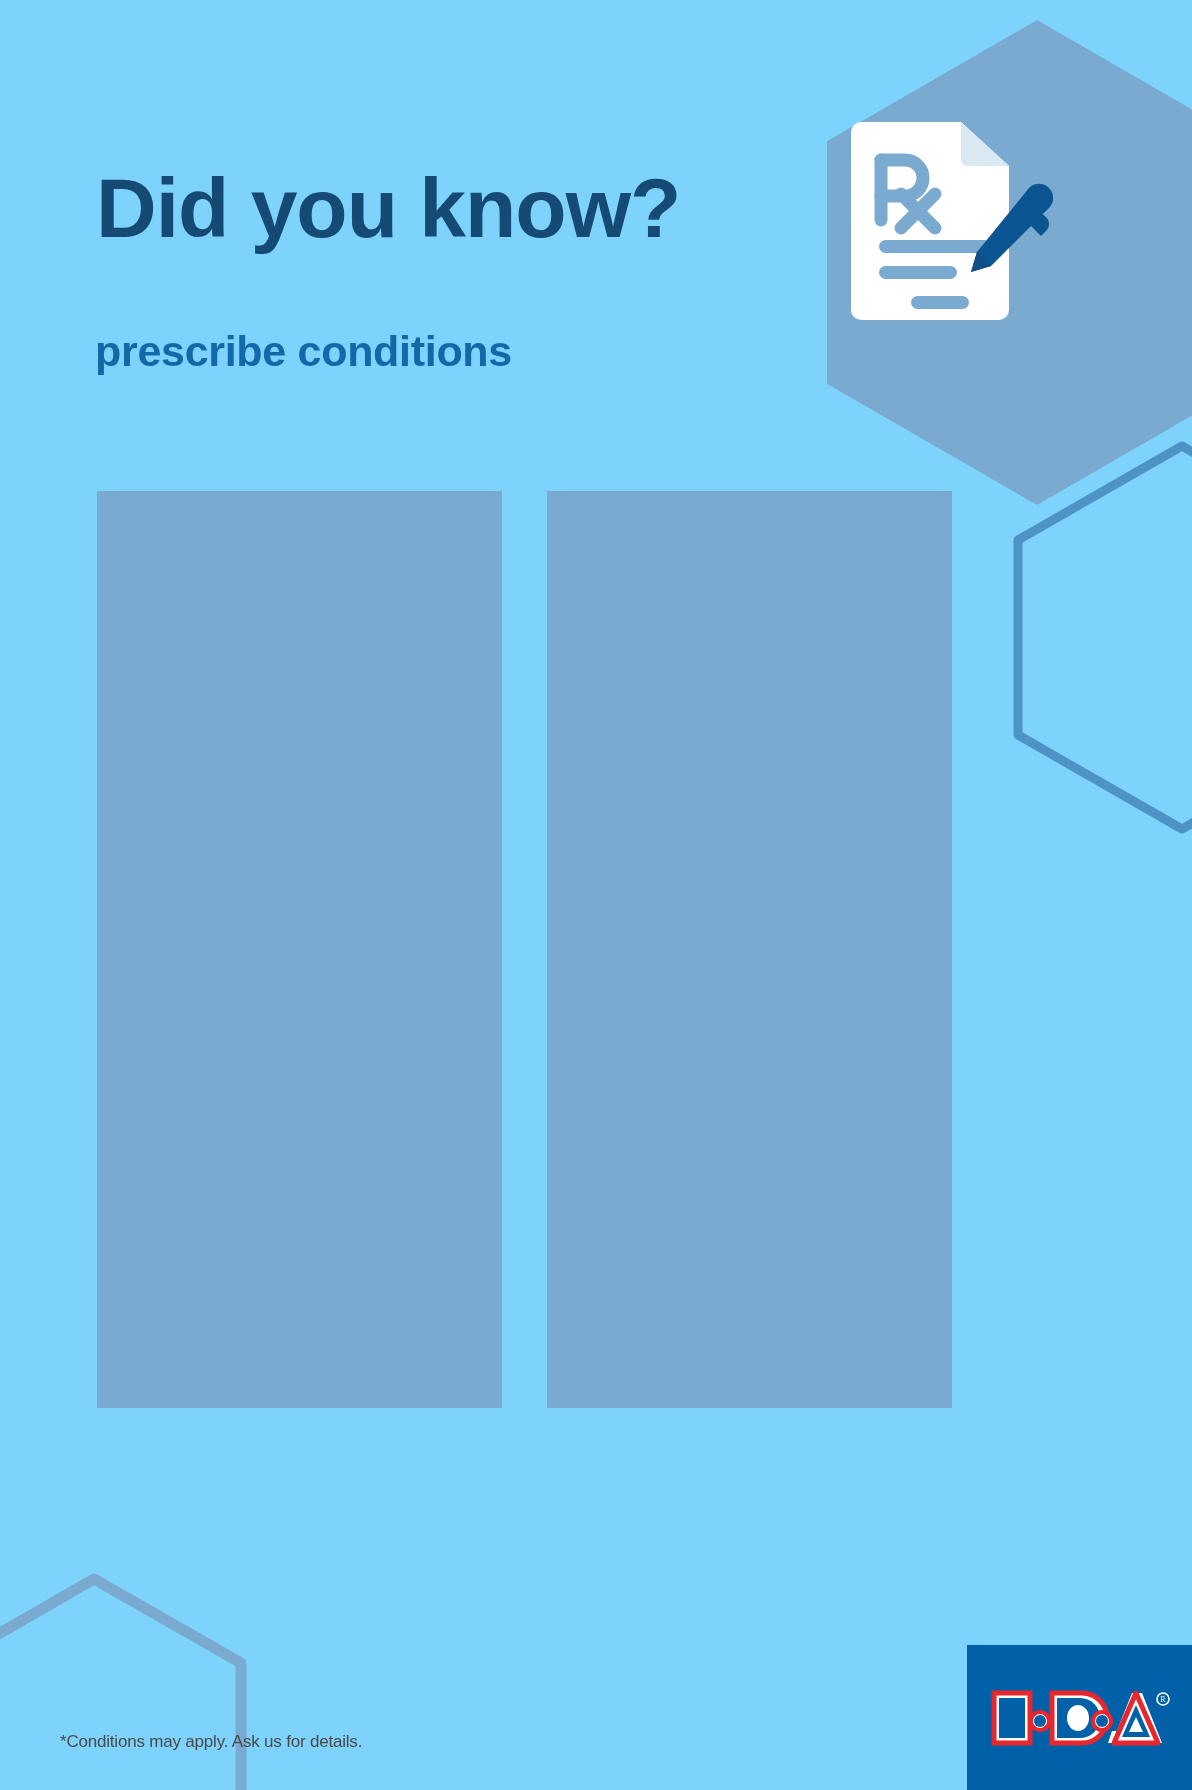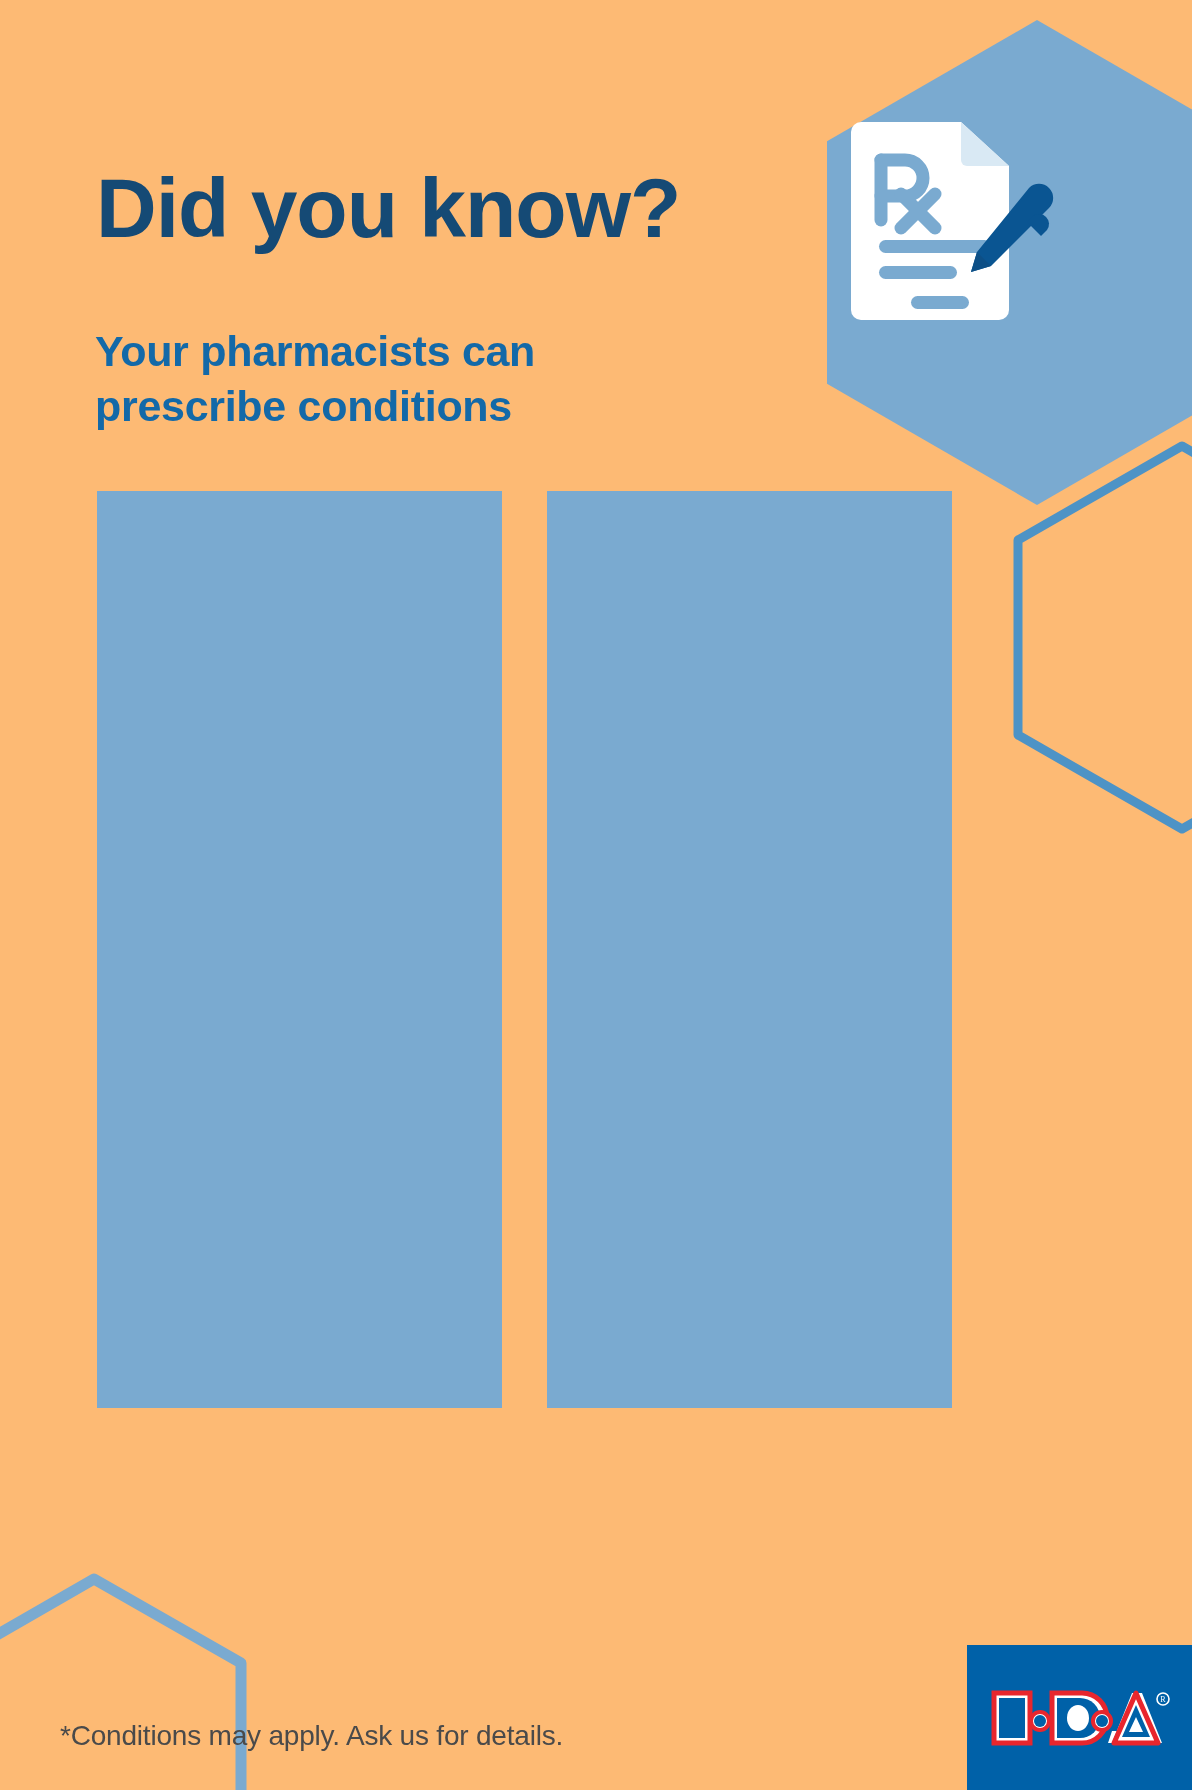--- a/index.html
+++ b/index.html
@@ -5,23 +5,24 @@
 <style>
   html, body {
     margin: 0;
     padding: 0;
     background: #ffffff;
   }
   .poster {
     position: relative;
     width: 1192px;
     height: 1790px;
-    background: #fdba74;
+    background: #7dd3fc;
     overflow: hidden;
     font-family: "Liberation Sans", sans-serif;
+    text-align: center;
   }
 
   
   .hex-solid {
     position: absolute;
     width: 420px;
     height: 485px;
     top: 20px;
     right: -55px;
     background: #7aaad0;
@@ -86,21 +87,21 @@
     padding: 0;
     margin: 0;
     list-style: none;
   }
 
   
   .footnote {
     position: absolute;
     left: 60px;
     bottom: 38px;
-    font-size: 28px;
+    font-size: 17px;
     color: #4a4a4a;
     letter-spacing: -0.2px;
     font-family: "Liberation Sans", sans-serif;
   }
 
   
   .logo-box {
     position: absolute;
     right: 0;
     bottom: 0;
@@ -149,21 +150,20 @@
     <polygon points="170,6 334,100 334,295 170,389 6,295 6,100" fill="none" stroke="#4d93c6" stroke-width="9" stroke-linejoin="round"></polygon>
   </svg>
 
   <svg class="hex-shape-bottom" viewBox="0 0 305 352" xmlns="http://www.w3.org/2000/svg">
     <polygon points="152,6 299,90 299,262 152,346 6,262 6,90" fill="none" stroke="#7aaad0" stroke-width="11" stroke-linejoin="round"></polygon>
   </svg>
 
   <h1 class="headline">Did you know?</h1>
 
   <h2 class="subhead">
-    <span>Your pharmacists can</span>
     <span>prescribe conditions</span>
   </h2>
 
   <div class="panels">
     <div class="panel left">
       <ul class="panel-body"></ul>
     </div>
     <div class="panel right">
       <ul class="panel-body"></ul>
     </div>

